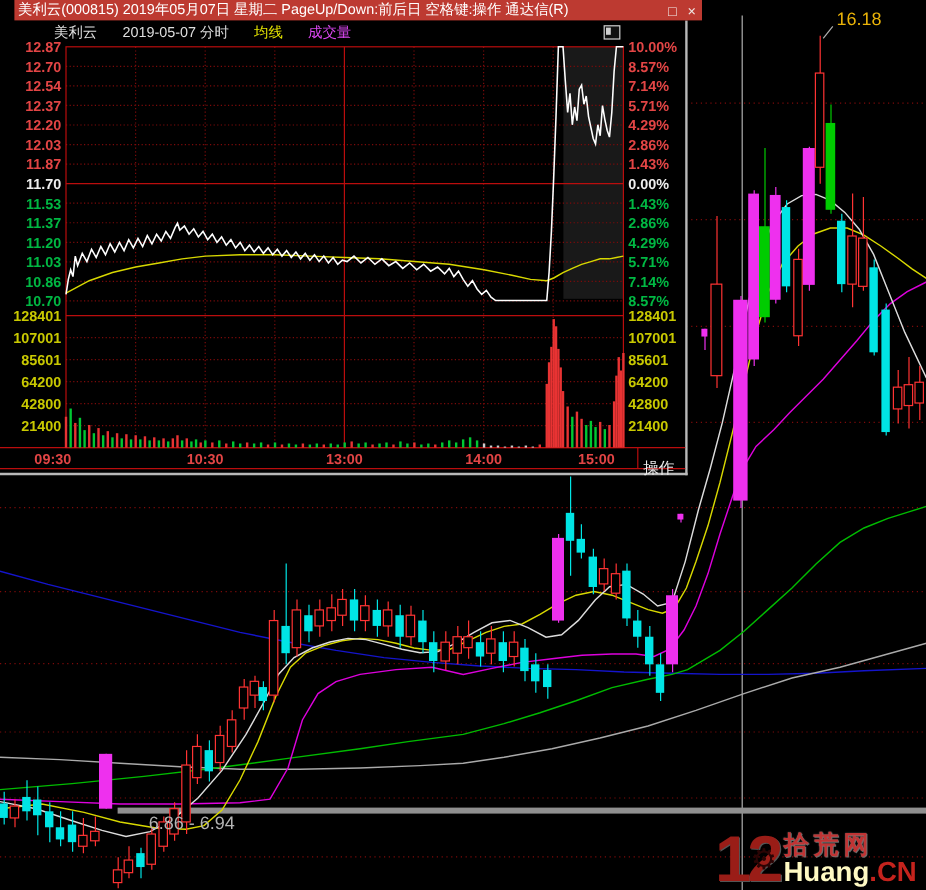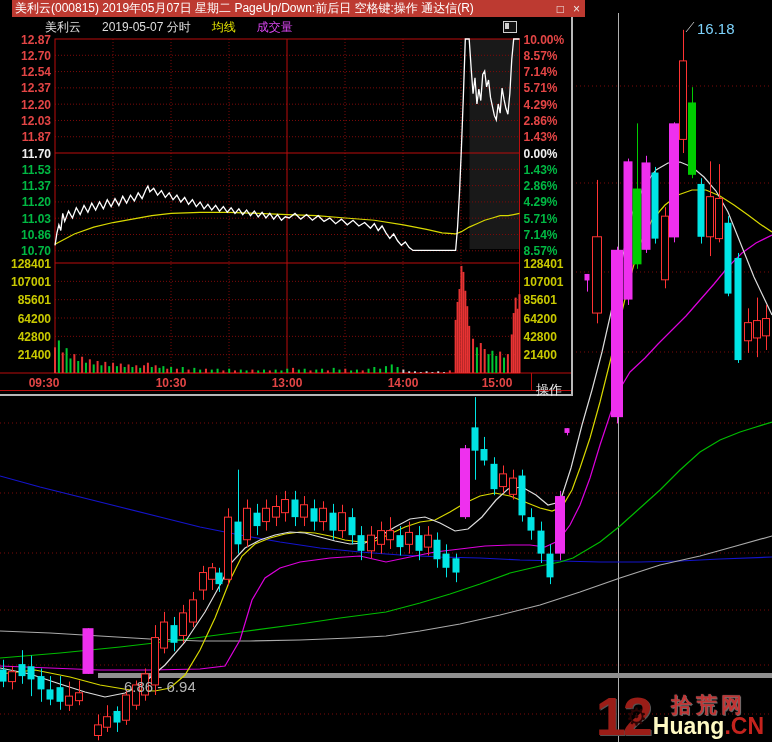--- a/index.html
+++ b/index.html
@@ -14,27 +14,27 @@
   #titlebar .btns{margin-left:auto;display:flex;gap:9px;padding-right:5px;}
   #titlebar .btns span{color:#efe7e5;font-size:12px;line-height:15px;cursor:default;}
   .inset-header{position:absolute;left:45px;top:19px;z-index:12;font-size:12px;display:flex;gap:21px;white-space:nowrap;}
   .inset-header .wh{color:#dedede;}
   .inset-header .yl{color:#e6e600;}
   .inset-header .yg{color:#d946ef;font-family:Liberation Mono, monospace;}
   .mini-icon{position:absolute;left:503px;top:21px;width:12px;height:10px;border:1px solid #cfcfcf;
              z-index:12;background:#111;}
   .mini-icon span{position:absolute;left:1px;top:1px;width:4px;height:6px;background:#cfcfcf;}
   #action-btn{position:absolute;left:536px;top:381px;z-index:12;color:#ececec;font-size:13px;}
-  #ann-high{position:absolute;left:697px;top:20px;z-index:15;color:#7dd3fc;font-size:15px;}
+  #ann-high{position:absolute;left:697px;top:8px;z-index:15;color:#eab308;font-size:15px;}
   #ann-gap{position:absolute;left:84px;top:678px;z-index:15;color:#b4b4b4;font-size:15px;margin-left:40px;}
   #watermark{position:absolute;right:8px;bottom:4px;z-index:40;display:flex;align-items:flex-end;}
   .wm-num{font-size:54px;font-weight:bold;color:#9a1d17;line-height:0.82;letter-spacing:-3px;
           text-shadow:1px 1px 0 #555;}
   .wm-gear{position:absolute;left:30px;bottom:7px;font-size:24px;color:#2a0404;}
-  .wm-col{display:flex;flex-direction:column;align-items:center;margin-left:3px;}
+  .wm-col{display:flex;flex-direction:column;align-items:flex-start;margin-left:3px;}
   .wm-site{font-size:21px;font-weight:bold;color:#c03434;letter-spacing:4px;line-height:1.05;
            text-shadow:0 0 1px #888,1px 1px 0 #666;}
   .wm-dom-row{line-height:0.95;}
   .wm-domain{font-size:23px;font-weight:bold;color:#fef9c3;}
   .wm-cn{font-size:23px;font-weight:bold;color:#c4231d;}
 </style>
 </head>
 <body>
 
 <div id="stage">

